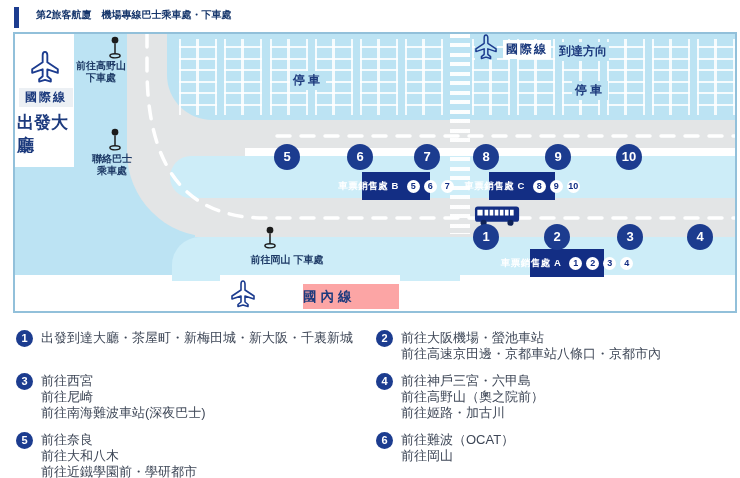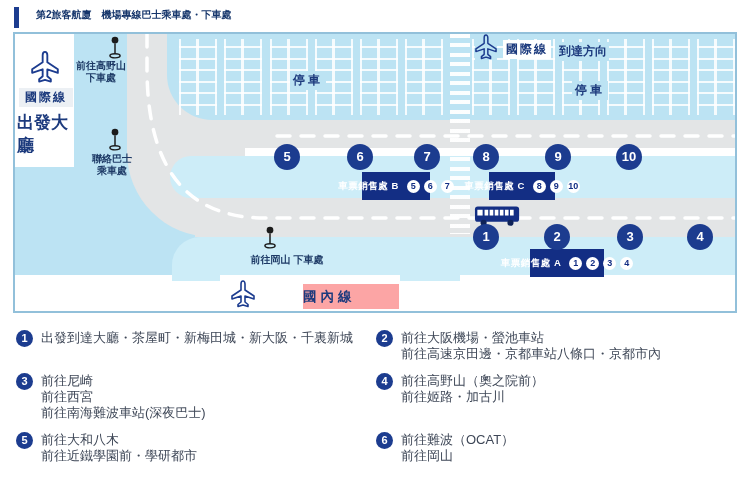--- a/index.html
+++ b/index.html
@@ -205,42 +205,44 @@
   <div class="abs legend" id="legend">
       <div class="leg-item">
         <div class="leg-num">1</div>
         <div class="leg-lines">
           <div>出發到達大廳・茶屋町・新梅田城・新大阪・千裏新城</div>
         </div>
       </div>
       <div class="leg-item">
         <div class="leg-num">3</div>
         <div class="leg-lines">
+          <div>前往西宮</div>
           <div>前往尼崎</div>
-          <div>前往西宮</div>
           <div>前往南海難波車站(深夜巴士)</div>
         </div>
       </div>
       <div class="leg-item">
         <div class="leg-num">5</div>
         <div class="leg-lines">
+          <div>前往奈良</div>
           <div>前往大和八木</div>
           <div>前往近鐵學園前・學研都市</div>
         </div>
       </div>
       <div class="leg-item">
         <div class="leg-num">2</div>
         <div class="leg-lines">
           <div>前往大阪機場・螢池車站</div>
           <div>前往高速京田邊・京都車站八條口・京都市內</div>
         </div>
       </div>
       <div class="leg-item">
         <div class="leg-num">4</div>
         <div class="leg-lines">
+          <div>前往神戶三宮・六甲島</div>
           <div>前往高野山（奧之院前）</div>
           <div>前往姬路・加古川</div>
         </div>
       </div>
       <div class="leg-item">
         <div class="leg-num">6</div>
         <div class="leg-lines">
           <div>前往難波（OCAT）</div>
           <div>前往岡山</div>
         </div>

